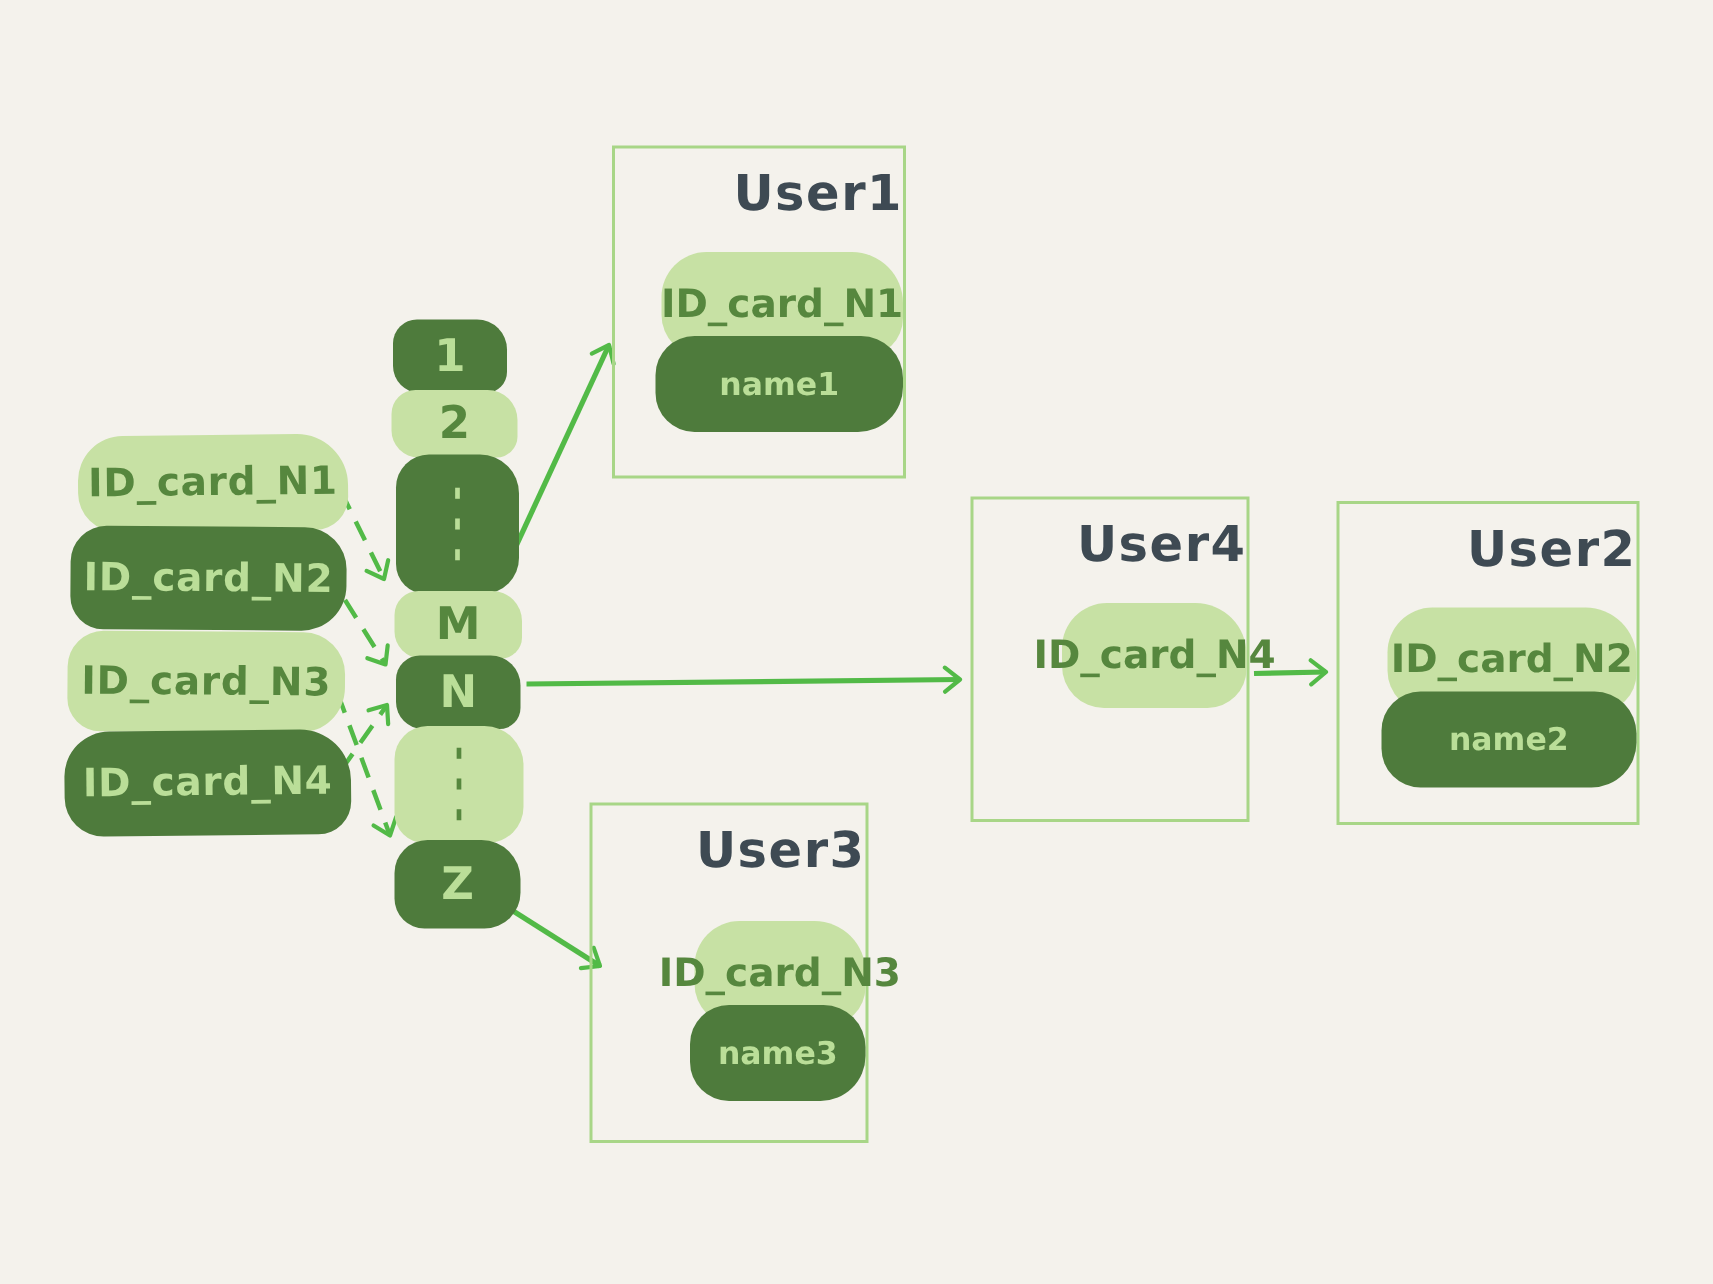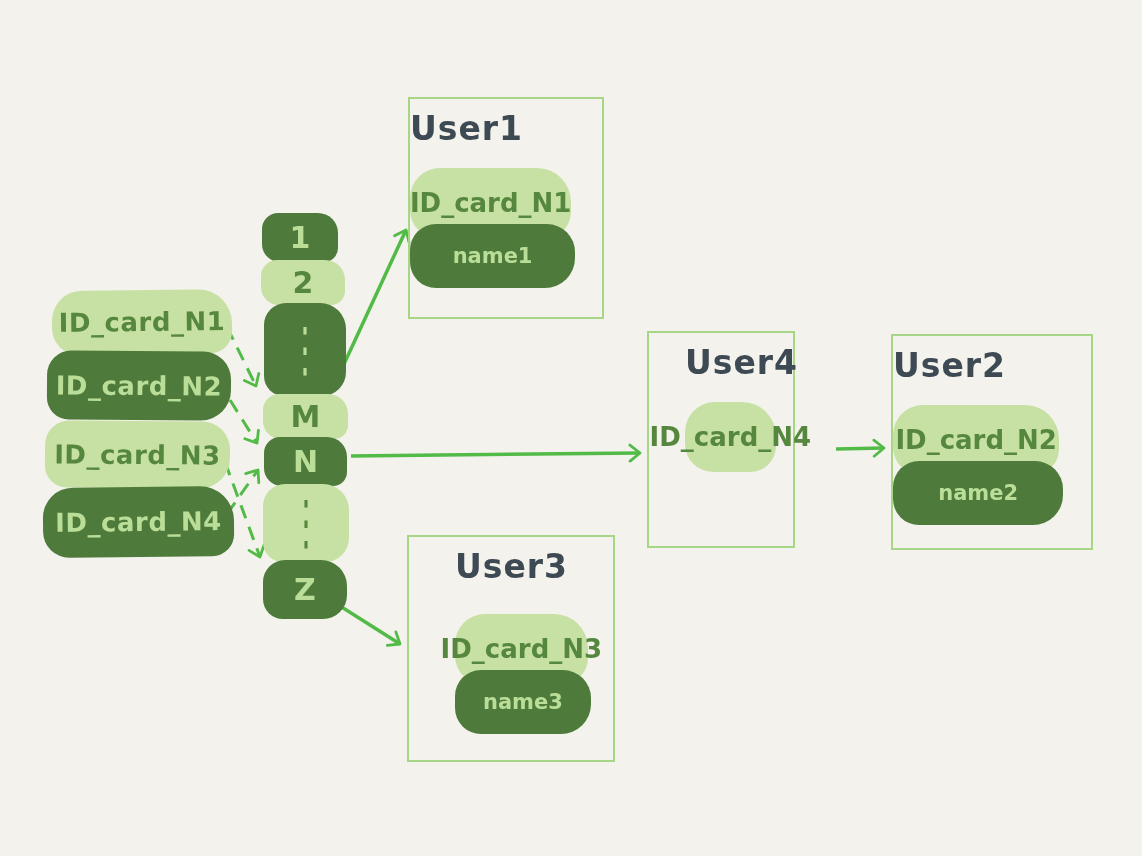--- a/index.html
+++ b/index.html
@@ -54,21 +54,21 @@
     line-height: 1;
     transform: scaleY(2.0);
     letter-spacing: 0;
   }
   .user-box {
     position: absolute;
     box-sizing: border-box;
     border: 2px solid #a8d687;
     display: flex;
     flex-direction: column;
-    align-items: flex-start;
+    align-items: flex-end;
   }
   .user-title {
     margin-top: 10px;
     font-size: 33px;
     font-weight: bold;
     color: #3e4a53;
     letter-spacing: 1px;
   }
   .user-pill {
     position: relative;
@@ -157,38 +157,38 @@
   <div class="user-box" style="left:408px; top:97px; width:196px; height:222px;">
     <div class="user-title">User1</div>
     <div class="user-pill idp light">
       <span>ID_card_N1</span>
     </div>
     <div class="user-pill namep dark">
       <span>name1</span>
     </div>
   </div>
 
-  <div class="user-box" style="left:647px; top:331px; width:148px; height:217px;padding-left:36px;">
+  <div class="user-box" style="left:647px; top:331px; width:186px; height:217px;padding-left:36px;">
     <div class="user-title">User4</div>
     <div class="user-pill idp light">
       <span>ID_card_N4</span>
     </div>
   </div>
 
   <div class="user-box" style="left:891px; top:334px; width:202px; height:216px;">
     <div class="user-title">User2</div>
     <div class="user-pill idp light">
       <span>ID_card_N2</span>
     </div>
     <div class="user-pill namep dark">
       <span>name2</span>
     </div>
   </div>
 
-  <div class="user-box tall" style="left:407px; top:535px; width:208px; height:227px;padding-left:46px;">
+  <div class="user-box tall" style="left:393px; top:535px; width:186px; height:227px;padding-left:46px;">
     <div class="user-title">User3</div>
     <div class="user-pill idp light">
       <span>ID_card_N3</span>
     </div>
     <div class="user-pill namep dark">
       <span>name3</span>
     </div>
   </div>
 
 </div>

